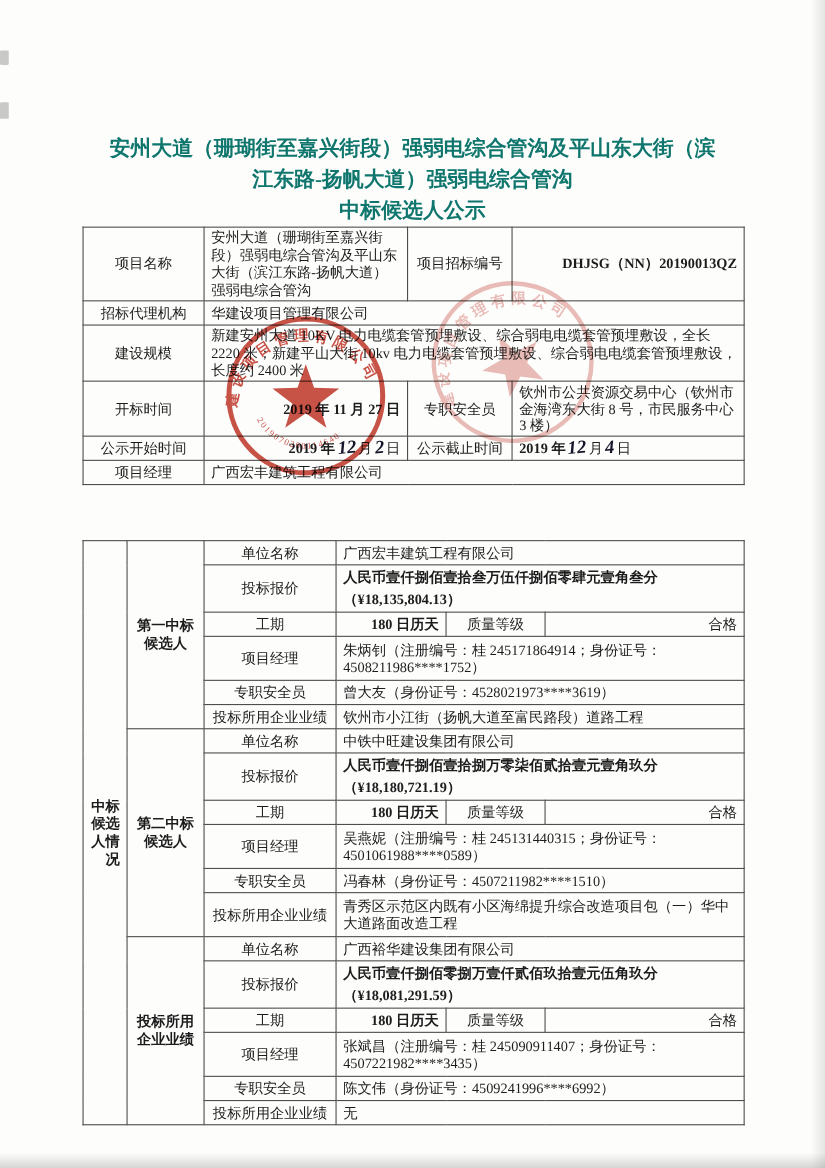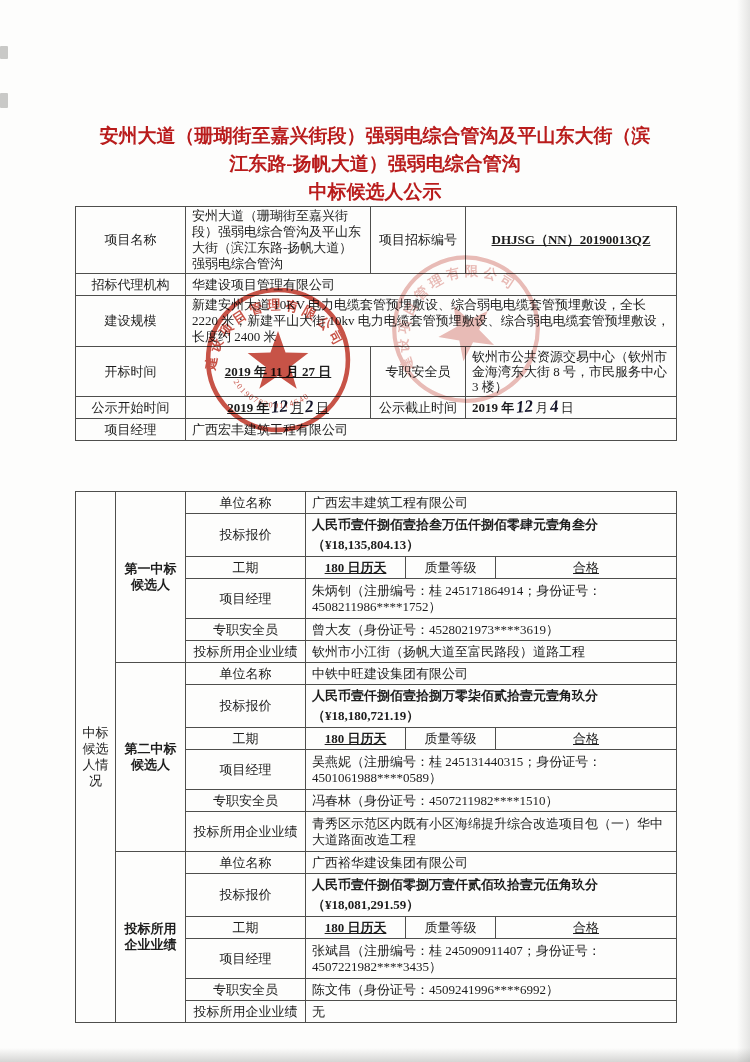--- a/index.html
+++ b/index.html
@@ -6,32 +6,32 @@
   body{background:#ffffff; font-family:"Liberation Serif","DejaVu Serif",serif;}
   .page{position:relative;width:750px;height:1062px;background:#fdfdfc;overflow:hidden;color:#1c1c1c;}
 
   
   .edge-right{position:absolute;right:0;top:0;width:13px;height:100%;background:linear-gradient(to right,rgba(0,0,0,0),rgba(120,120,118,0.18));}
   .edge-bottom{position:absolute;left:0;bottom:0;width:100%;height:14px;background:linear-gradient(to bottom,rgba(0,0,0,0),rgba(110,110,108,0.28));}
   .mark{position:absolute;background:#c9c9c7;border-radius:1px;}
   .mark.m1{left:0;top:46px;width:8px;height:13px;}
   .mark.m2{left:0;top:93px;width:8px;height:15px;}
 
-  .title{position:absolute;left:0;top:122px;width:750px;text-align:center;font-weight:bold;font-size:19px;line-height:28px;color:#b91c1c;}
+  .title{position:absolute;left:0;top:122px;width:750px;text-align:center;font-weight:bold;font-size:19px;line-height:28px;color:#0f766e;}
 
   table.t{position:absolute;left:75px;border-collapse:collapse;table-layout:fixed;width:601px;font-size:13px;}
   table.t td{border:1px solid #4e4e4c;vertical-align:middle;padding:1px 6px;line-height:16px;overflow:hidden;}
   .t1{top:206px;}
   .t2{top:491px;}
 
   td.lbl{text-align:center;padding:1px 3px;}
   td.val{text-align:left;margin-top:11px;}
-  td.center{text-align:center;text-decoration:underline;}
+  td.center{text-align:right;}
   .bold{font-weight:bold;}
-  td.vlabel{padding:0;text-align:center;word-break:break-all;line-height:22px;letter-spacing:0;}
+  td.vlabel{padding:0;text-align:right;word-break:break-all;line-height:22px;letter-spacing:0;font-weight:bold;}
   td.rlabel{padding:0 8px;text-align:center;word-break:break-all;line-height:20px;font-weight:bold;}
   .opt{margin-right:18px;white-space:nowrap;}
   .priceline{line-height:20px;}
   .perf{line-height:20px;}
   .mgr{line-height:20px;}
   .nil{padding-left:48px;}
 
   .hw{display:inline-block;font-size:17px;font-weight:bold;font-style:italic;transform:rotate(-5deg);margin:0 2px;color:#15152a;line-height:14px;}
 
   .h1{height:22px;}

